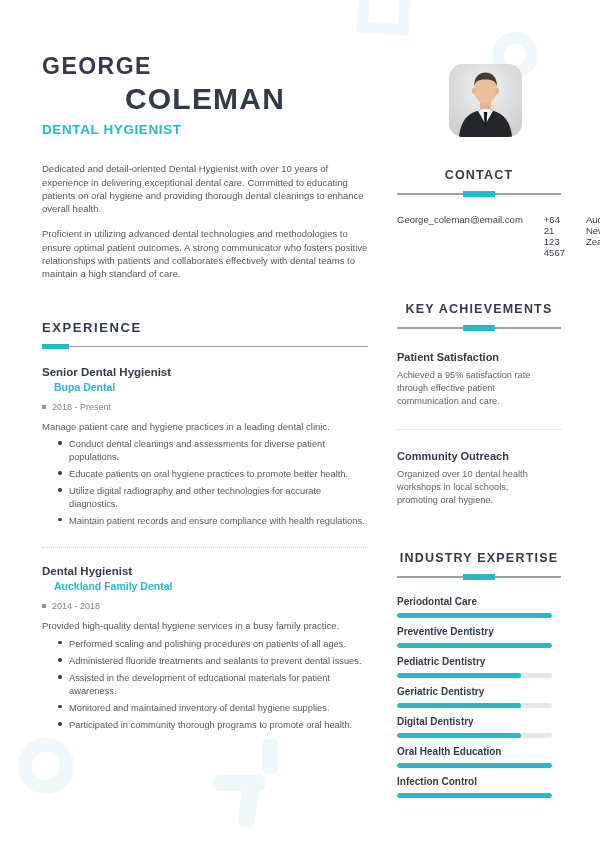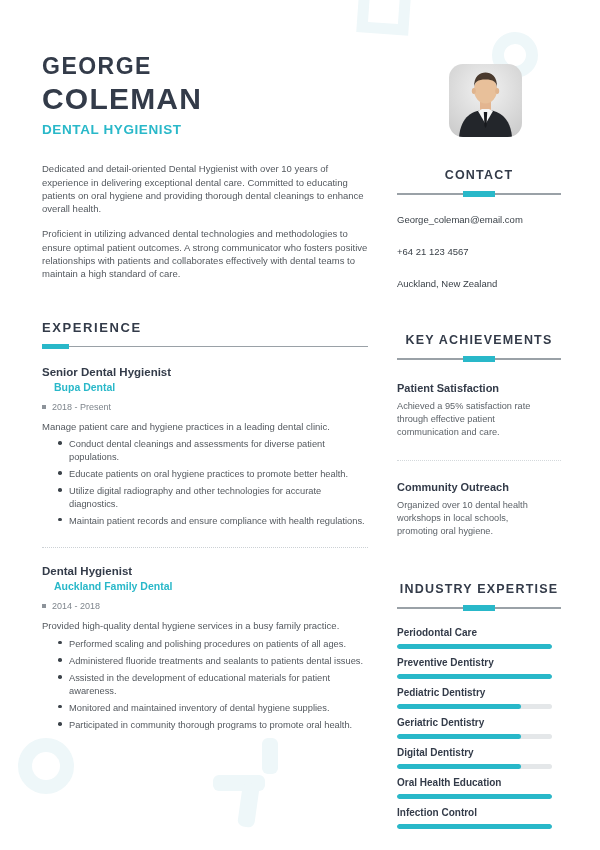--- a/index.html
+++ b/index.html
@@ -23,21 +23,21 @@
   
   .decor{position:absolute;z-index:0;}
   .decor-square{border:11px solid #eef7f9;}
   .decor-circle{border:12px solid #eef7f9;border-radius:50%;}
   .decor-bar{background:#eef7f9;border-radius:6px;}
   
   .main-col{position:absolute;left:42px;top:54px;width:326px;z-index:1;}
   .side-col{position:absolute;left:397px;top:64px;width:164px;z-index:1;}
   
   .name-first{font-size:23px;font-weight:600;letter-spacing:1.5px;color:var(--heading);line-height:1.1;}
-  .name-last{font-size:30px;font-weight:800;letter-spacing:1.2px;color:var(--heading);line-height:1.1;margin-top:3px;}
+  .name-last{font-size:30px;font-weight:800;letter-spacing:1.2px;color:var(--heading);line-height:1.1;margin-top:3px;text-align:center;}
   .job-title{font-size:13.5px;font-weight:700;letter-spacing:0.6px;color:var(--accent);margin-top:7px;}
   .summary p{font-size:9.5px;line-height:1.4;color:var(--body);margin-top:12px;}
   .summary p:first-child{margin-top:25px;}
   
   .sec-heading{font-size:13px;font-weight:800;letter-spacing:1.6px;color:var(--heading);}
   .rule-main{position:relative;height:5px;margin-top:9px;}
   .rule-main .line{position:absolute;top:2px;left:0;right:0;height:1px;background:var(--rule);}
   .rule-main .accent{position:absolute;top:0;left:0;width:27px;height:5px;background:var(--accent);}
   
   .experience{margin-top:39px;}
@@ -54,21 +54,21 @@
   
   .photo-wrap{width:73px;height:73px;margin-left:52px;border-radius:14px;overflow:hidden;}
   .side-heading{font-size:12.5px;font-weight:800;letter-spacing:1.2px;color:var(--heading);text-align:center;}
   .rule-side{position:relative;height:6px;margin-top:9px;}
   .rule-side .line{position:absolute;top:2px;left:0;right:0;height:1.5px;background:var(--rule);}
   .rule-side .accent{position:absolute;top:0;left:50%;transform:translateX(-50%);width:32px;height:6px;background:var(--accent);}
   .contact-section{margin-top:31px;}
   .contact-item{font-size:9.5px;color:#3a4148;margin-top:17px;}
   .contact-item:first-of-type{margin-top:16px;}
   .contact-list .contact-item{margin-top:0;}
-  .contact-list{display:flex;flex-direction:column;gap:21px;margin-top:17px;}
+  .contact-list{display:flex;flex-direction:row;gap:21px;margin-top:17px;}
   .achievements{margin-top:44px;}
   .ach-item .ach-title{font-size:11px;font-weight:700;color:var(--heading);}
   .ach-item .ach-text{font-size:9.2px;line-height:1.42;color:#5d6369;margin-top:6px;width:150px;}
   .ach-item{margin-top:20px;}
   .ach-divider{border:none;border-top:1.5px dotted #d4d9dc;margin:21px 0 1px 0;}
   .expertise{margin-top:44px;}
   .skill-list{margin-top:16px;}
   .skill-row{margin-bottom:8px;}
   .skill-name{font-size:10px;font-weight:700;color:var(--heading);line-height:12px;margin-bottom:5px;}
   .skill-bar{width:155px;height:5px;border-radius:3px;background:var(--track);overflow:hidden;}
@@ -125,21 +125,21 @@
     <div class="job">
       <div class="job-name">Dental Hygienist</div>
       <div class="job-company">Auckland Family Dental</div>
       <div class="job-dates">
         <span class="date-marker"></span>
         <span>2014 - 2018</span>
       </div>
       <div class="job-summary">Provided high-quality dental hygiene services in a busy family practice.</div>
       <ul class="job-bullets">
         <li><span class="dot"></span><span>Performed scaling and polishing procedures on patients of all ages.</span></li>
-        <li><span class="dot"></span><span>Administered fluoride treatments and sealants to patients dental issues.</span></li>
+        <li><span class="dot"></span><span>Administered fluoride treatments and sealants to prevent dental issues.</span></li>
         <li><span class="dot"></span><span>Assisted in the development of educational materials for patient awareness.</span></li>
         <li><span class="dot"></span><span>Monitored and maintained inventory of dental hygiene supplies.</span></li>
         <li><span class="dot"></span><span>Participated in community thorough programs to promote oral health.</span></li>
       </ul>
     </div>
   </div>
 </div>
 
 <div class="side-col">
 

